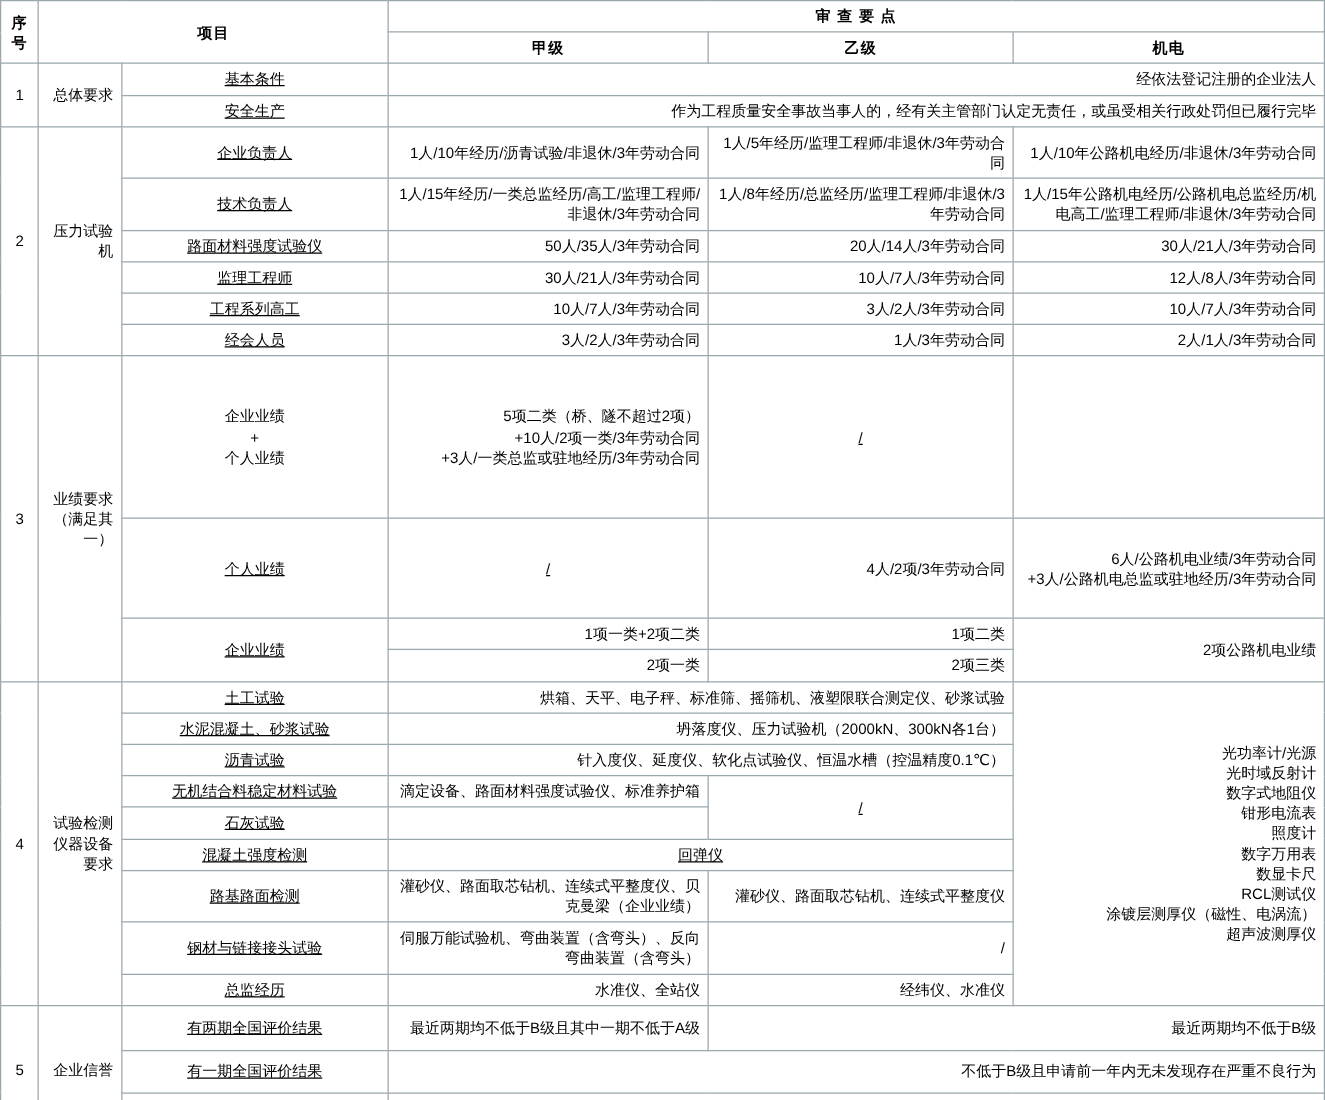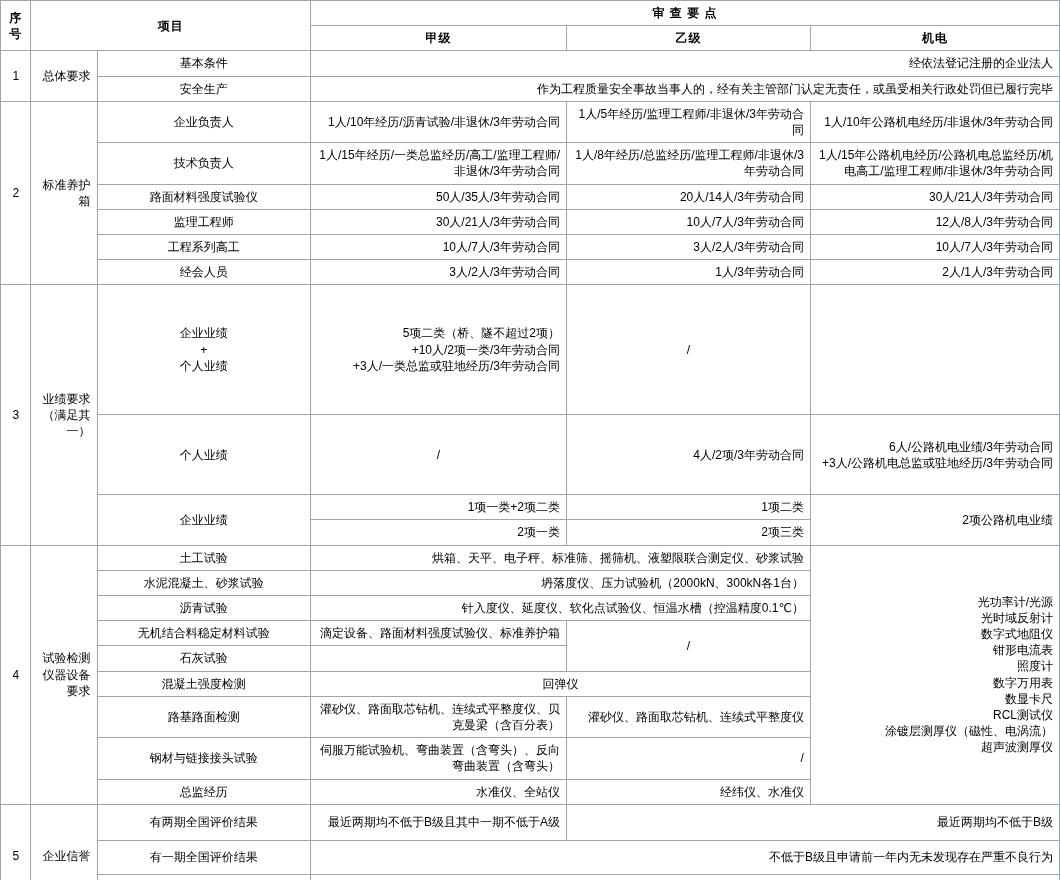--- a/index.html
+++ b/index.html
@@ -25,21 +25,21 @@
     line-height: 1.35;
     font-size: 12px;
     word-break: break-all;
   }
   td.hdr {
     text-align: center;
     font-weight: bold;
     background: #ffffff;
     letter-spacing: 1px;
   }
-  td.ctr { text-align: center; }
+  td.ctr { text-align: center; text-decoration: underline; }
   td.lft { text-align: right; }
   td.seq {
     text-align: center;
     font-size: 12px;
   }
   td.grp {
     text-align: right;
     font-size: 12px;
   }
   .col-seq { width: 30px; }
@@ -84,21 +84,21 @@
       <td class="ctr">基本条件</td>
       <td class="lft" colspan="3">经依法登记注册的企业法人</td>
     </tr>
     <tr>
       <td class="ctr">安全生产</td>
       <td class="lft" colspan="3">作为工程质量安全事故当事人的，经有关主管部门认定无责任，或虽受相关行政处罚但已履行完毕</td>
     </tr>
 
     <tr>
       <td class="seq" rowspan="6">2</td>
-      <td class="grp" rowspan="6">标准养护箱</td>
+      <td class="grp" rowspan="6">压力试验机</td>
       <td class="ctr">企业负责人</td>
       <td class="lft">1人/10年经历/沥青试验/非退休/3年劳动合同</td>
       <td class="lft">1人/5年经历/监理工程师/非退休/3年劳动合同</td>
       <td class="lft">1人/10年公路机电经历/非退休/3年劳动合同</td>
     </tr>
     <tr>
       <td class="ctr">技术负责人</td>
       <td class="lft">1人/15年经历/一类总监经历/高工/监理工程师/非退休/3年劳动合同</td>
       <td class="lft">1人/8年经历/总监经历/监理工程师/非退休/3年劳动合同</td>
       <td class="lft">1人/15年公路机电经历/公路机电总监经历/机电高工/监理工程师/非退休/3年劳动合同</td>
@@ -193,21 +193,21 @@
       <td class="ctr">石灰试验</td>
       <td class="lft"></td>
     </tr>
     <tr>
 
       <td class="ctr">混凝土强度检测</td>
       <td class="ctr" colspan="2">回弹仪</td>
     </tr>
     <tr>
       <td class="ctr">路基路面检测</td>
-      <td class="lft">灌砂仪、路面取芯钻机、连续式平整度仪、贝克曼梁（含百分表）</td>
+      <td class="lft">灌砂仪、路面取芯钻机、连续式平整度仪、贝克曼梁（企业业绩）</td>
       <td class="lft">灌砂仪、路面取芯钻机、连续式平整度仪</td>
     </tr>
     <tr>
       <td class="ctr">钢材与链接接头试验</td>
       <td class="lft">伺服万能试验机、弯曲装置（含弯头）、反向弯曲装置（含弯头）</td>
       <td class="lft">/</td>
     </tr>
     <tr>
       <td class="ctr">总监经历</td>
       <td class="lft">水准仪、全站仪</td>

